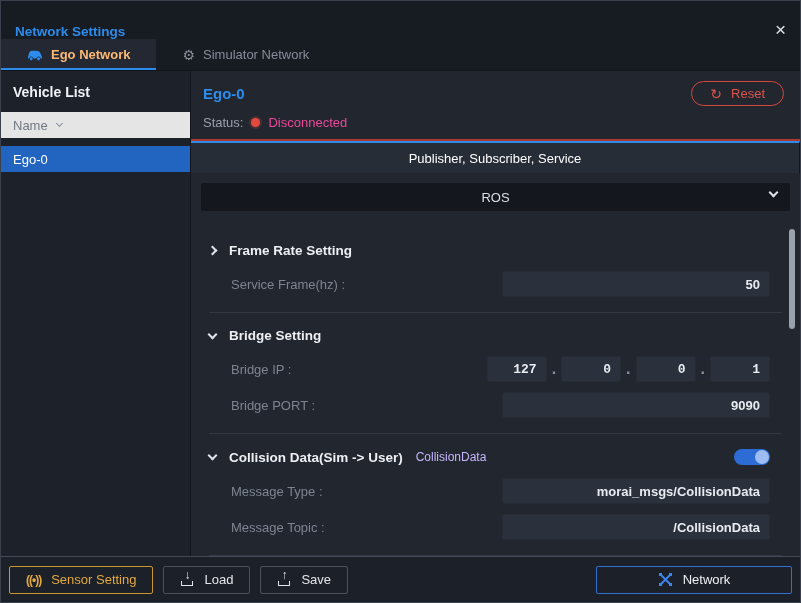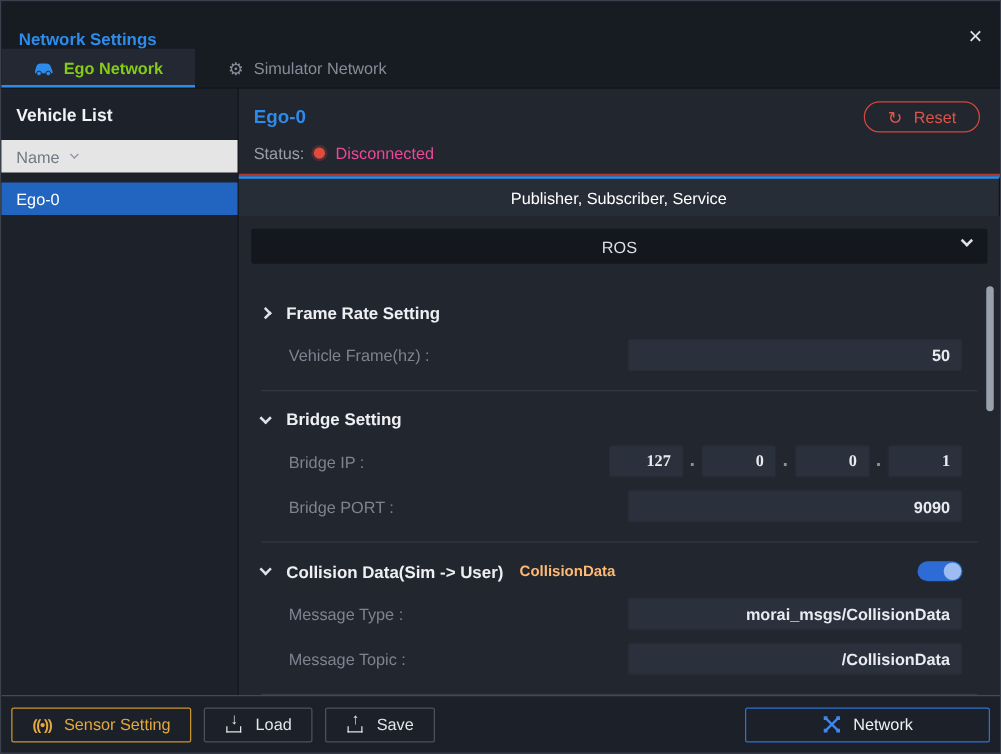--- a/index.html
+++ b/index.html
@@ -15,21 +15,21 @@
   }
 
   
   .titlebar { flex: 0 0 38px; display: flex; align-items: flex-end; justify-content: space-between; padding: 0 14px; background: #171b22; }
   .titlebar .title { color: #2d8ceb; font-size: 13.5px; font-weight: bold; }
   .close-btn { color: #dfe3e9; font-size: 19px; line-height: 1; cursor: pointer; background: none; border: none; font-family: inherit; }
 
   
   .tabs { flex: 0 0 32px; display: flex; background: #171b22; border-bottom: 1px solid #11141a; }
   .tab { display: flex; align-items: center; gap: 8px; padding: 0 26px; font-size: 13px; color: #868d99; cursor: pointer; }
-  .tab.active { background: #232832; color: #84cc16; font-weight: bold; box-shadow: inset 0 -2px 0 #2d8ceb; }
+  .tab.active { background: #232832; color: #fdba74; font-weight: bold; box-shadow: inset 0 -2px 0 #2d8ceb; }
   .tab .gear { font-size: 14px; line-height: 1; }
 
   
   .main { flex: 1; display: flex; min-height: 0; }
 
   
   .left { flex: 0 0 190px; background: #1d2129; border-right: 1px solid #12151b; display: flex; flex-direction: column; }
   .vl-title { padding: 13px 12px 12px 12px; font-size: 14px; font-weight: bold; color: #f0f2f6; }
   .vl-header { height: 26px; background: #e5e5e5; color: #717883; font-size: 13px; display: flex; align-items: center; gap: 9px; padding: 0 12px; }
   .vl-row { height: 26px; background: #2265c0; color: #fff; font-size: 13px; display: flex; align-items: center; padding: 0 12px; margin-top: 8px; cursor: pointer; }
@@ -55,26 +55,26 @@
 
   
   .chev { display: inline-block; width: 7px; height: 7px; border-right: 2px solid #dfe3e9; border-bottom: 2px solid #dfe3e9; flex: none; }
   .chev.right { transform: rotate(-45deg); }
   .chev.down  { transform: rotate(45deg); margin-top: -3px; }
   .chev.small { width: 5px; height: 5px; border-width: 1.5px; border-color: #8a919d; }
 
   .content { flex: 1; overflow: hidden; padding-top: 6px; }
   .section-head { display: flex; align-items: center; gap: 13px; padding: 11px 30px 8px 18px; }
   .section-title { font-size: 13.5px; font-weight: bold; color: #edeff3; }
-  .tag { font-size: 12px; color: #fdba74; font-weight: bold; }
+  .tag { font-size: 12px; color: #c4b5fd; font-weight: normal; }
   .field-row { display: flex; align-items: center; padding: 5px 30px 5px 40px; }
   .field-label { font-size: 13px; color: #7d8490; }
   .field-input { margin-left: auto; width: 268px; height: 26px; background: #2b313c; border: 1px solid #262b34; border-radius: 2px; color: #e8ebf0; font-size: 13px; font-weight: bold; text-align: right; padding: 0 9px; font-family: inherit; }
   .ip-group { margin-left: auto; display: flex; align-items: center; gap: 5px; }
-  .ip-input { width: 60px; height: 26px; background: #2b313c; border: 1px solid #262b34; border-radius: 2px; color: #e8ebf0; font-size: 13px; font-weight: bold; text-align: right; padding: 0 9px; font-family: Liberation Serif, serif; }
+  .ip-input { width: 60px; height: 26px; background: #2b313c; border: 1px solid #262b34; border-radius: 2px; color: #e8ebf0; font-size: 13px; font-weight: bold; text-align: right; padding: 0 9px; font-family: Liberation Mono, monospace; }
   .ip-dot { color: #8a919d; font-weight: bold; }
   .divider { height: 1px; background: #333944; margin: 10px 18px 4px 18px; }
 
   .toggle { margin-left: auto; width: 36px; height: 16px; border-radius: 8px; background: #2c6cd4; position: relative; cursor: pointer; flex: none; }
   .toggle .knob { position: absolute; top: 1px; right: 1px; width: 14px; height: 14px; border-radius: 50%; background: #9dbdf2; }
 
   .scroll-thumb { position: absolute; right: 5px; top: 158px; width: 6px; height: 100px; background: #99a1ac; border-radius: 3px; cursor: pointer; }
 
   
   .footer { flex: 0 0 46px; display: flex; align-items: center; gap: 10px; padding: 0 8px; background: #1c2028; border-top: 1px solid #434a56; }
@@ -150,21 +150,21 @@
       <span class="chev down dd-chev"></span>
     </div>
 
     <div class="content">
 
       <div class="section-head">
         <span class="chev right"></span>
         <span class="section-title">Frame Rate Setting</span>
       </div>
       <div class="field-row">
-        <span class="field-label">Vehicle Frame(hz) :</span>
+        <span class="field-label">Service Frame(hz) :</span>
         <input class="field-input" value="50" style="">
       </div>
 
       <div class="divider"></div>
 
       <div class="section-head">
         <span class="chev down"></span>
         <span class="section-title">Bridge Setting</span>
       </div>
       <div class="field-row">

